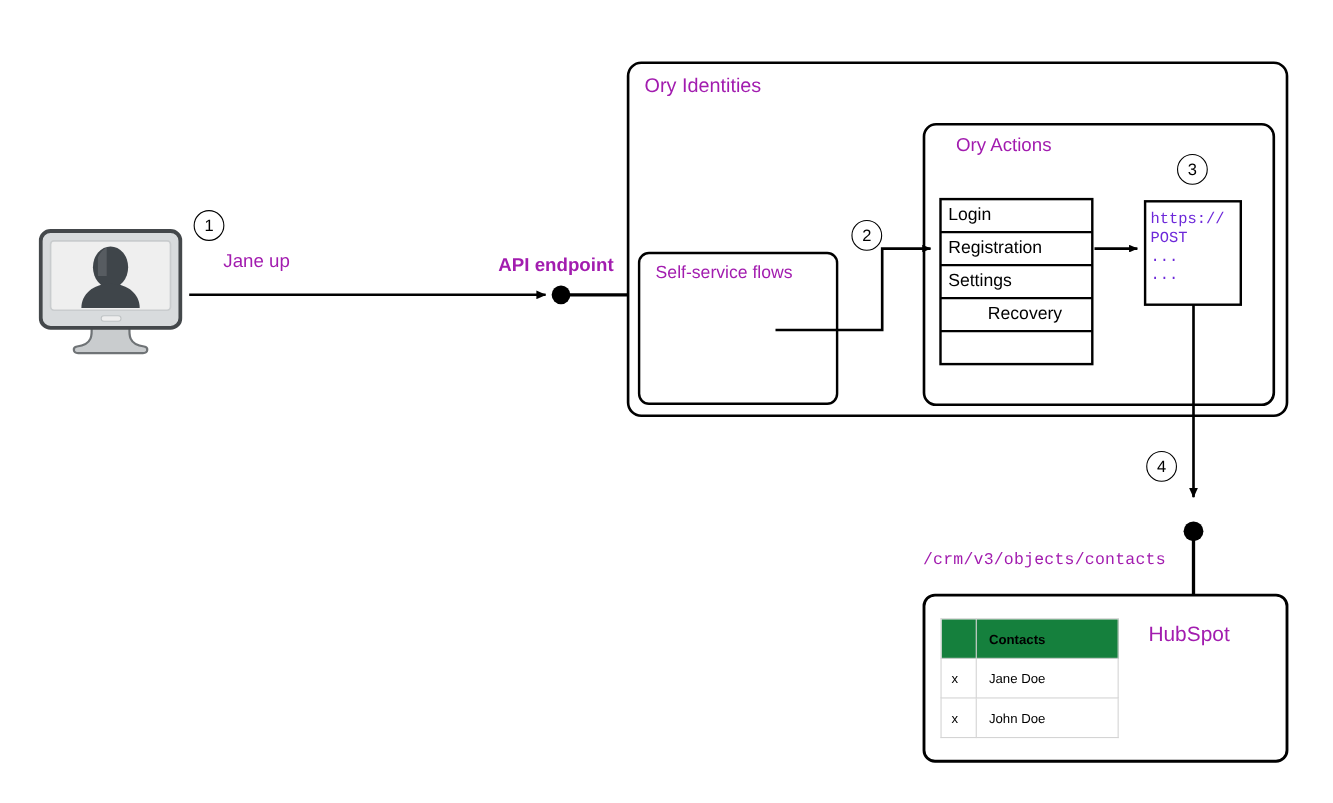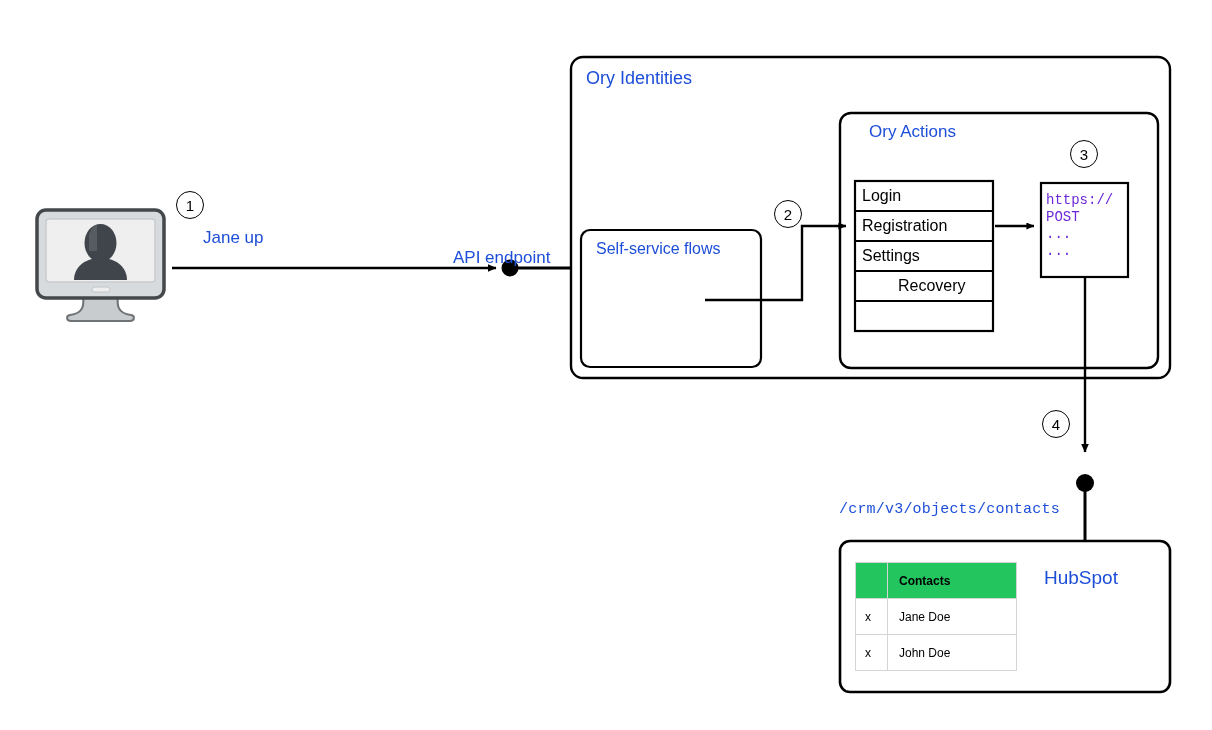--- a/index.html
+++ b/index.html
@@ -25,25 +25,25 @@
     top: 0;
     width: 1212px;
     height: 730px;
   }
 
   
   .lbl {
     position: absolute;
     white-space: pre;
     font-family: "Liberation Sans", sans-serif;
-    color: #1d4ed8;
+    color: #a21caf;
     line-height: 1;
   }
   .lbl-signup      { left: 203px; top: 229px; font-size: 17px; }
-  .lbl-api         { left: 453px; top: 249px; font-size: 17px; }
+  .lbl-api         { left: 453px; top: 232px; font-size: 17px; font-weight: bold; }
   .lbl-ory-id      { left: 586px; top: 69px;  font-size: 18px; }
   .lbl-ory-actions { left: 869px; top: 123px; font-size: 17px; }
   .lbl-ssflows     { left: 596px; top: 241px; font-size: 16px; }
   .lbl-hubspot     { left: 1044px; top: 568px; font-size: 19px; text-align: right; }
   .lbl-crmpath     {
     left: 839px; top: 502px;
     font-size: 15px;
     font-family: "Liberation Mono", monospace;
     letter-spacing: 0.2px;
   }
@@ -104,21 +104,21 @@
   }
   #contacts-table td, #contacts-table th {
     border: 1px solid #d4d4d4;
     font-size: 12px;
     text-align: left;
     font-weight: normal;
     color: #000000;
     box-sizing: border-box;
   }
   #contacts-table thead th {
-    background: #22c55e;
+    background: #15803d;
     height: 36px;
     font-weight: bold;
     font-size: 12px;
   }
   #contacts-table .c-mark { width: 32px; height: 36px; padding-left: 9px; }
   #contacts-table .c-name { padding-left: 11px; height: 36px; }
 
   
   #monitor-icon {
     position: absolute;

